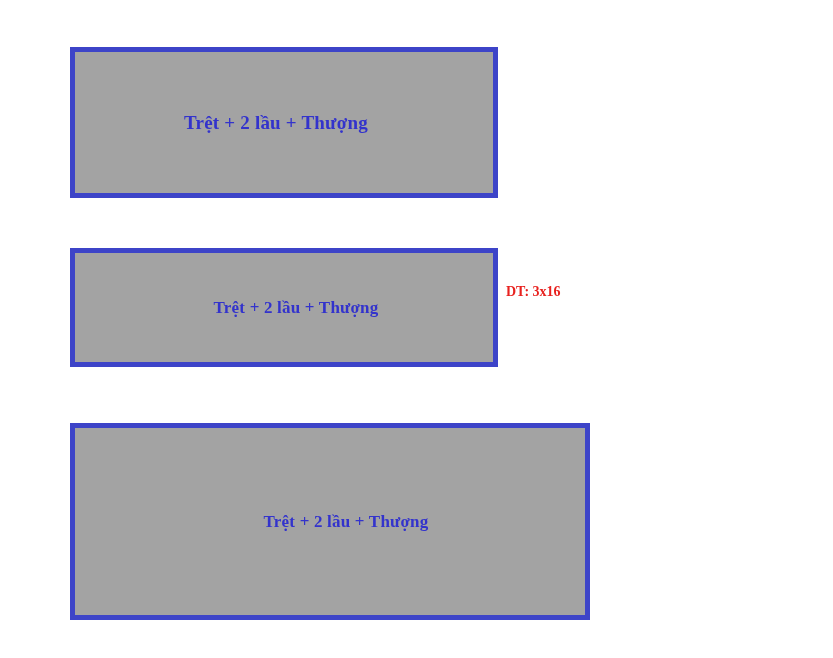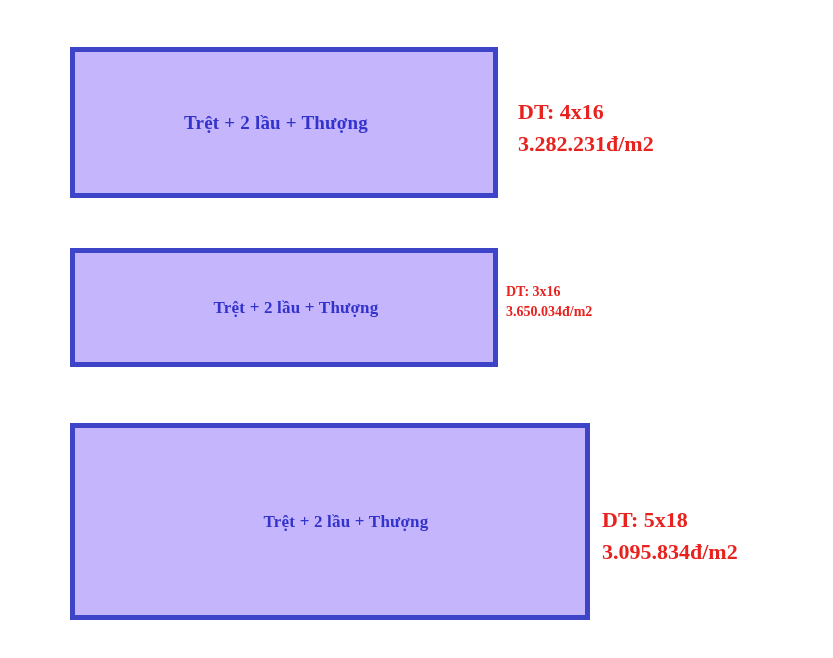--- a/index.html
+++ b/index.html
@@ -13,21 +13,21 @@
   #canvas {
     position: relative;
     width: 833px;
     height: 658px;
     background: #ffffff;
     overflow: hidden;
   }
   .floor-block {
     position: absolute;
     box-sizing: border-box;
-    background: #c4b5fd;
+    background: #a3a3a3;
     border-style: solid;
     display: flex;
     align-items: center;
     justify-content: center;
   }
   .block-label {
     color: #3333cc;
     font-weight: bold;
     white-space: nowrap;
     letter-spacing: 0.2px;
@@ -101,34 +101,25 @@
   }
 </style>
 </head>
 <body>
 
 <div id="canvas">
 
   <div class="floor-block" id="block-1">
     <span class="block-label">Trệt + 2 lầu + Thượng</span>
   </div>
-  <div class="dim-note" id="note-1">
-    <span class="dim-line">DT: 4x16</span>
-    <span class="dim-line">3.282.231đ/m2</span>
-  </div>
 
   <div class="floor-block" id="block-2">
     <span class="block-label">Trệt + 2 lầu + Thượng</span>
   </div>
   <div class="dim-note" id="note-2">
     <span class="dim-line">DT: 3x16</span>
-    <span class="dim-line">3.650.034đ/m2</span>
   </div>
 
   <div class="floor-block" id="block-3">
     <span class="block-label">Trệt + 2 lầu + Thượng</span>
   </div>
-  <div class="dim-note" id="note-3">
-    <span class="dim-line">DT: 5x18</span>
-    <span class="dim-line">3.095.834đ/m2</span>
-  </div>
 
 </div>
 
 </body></html>

